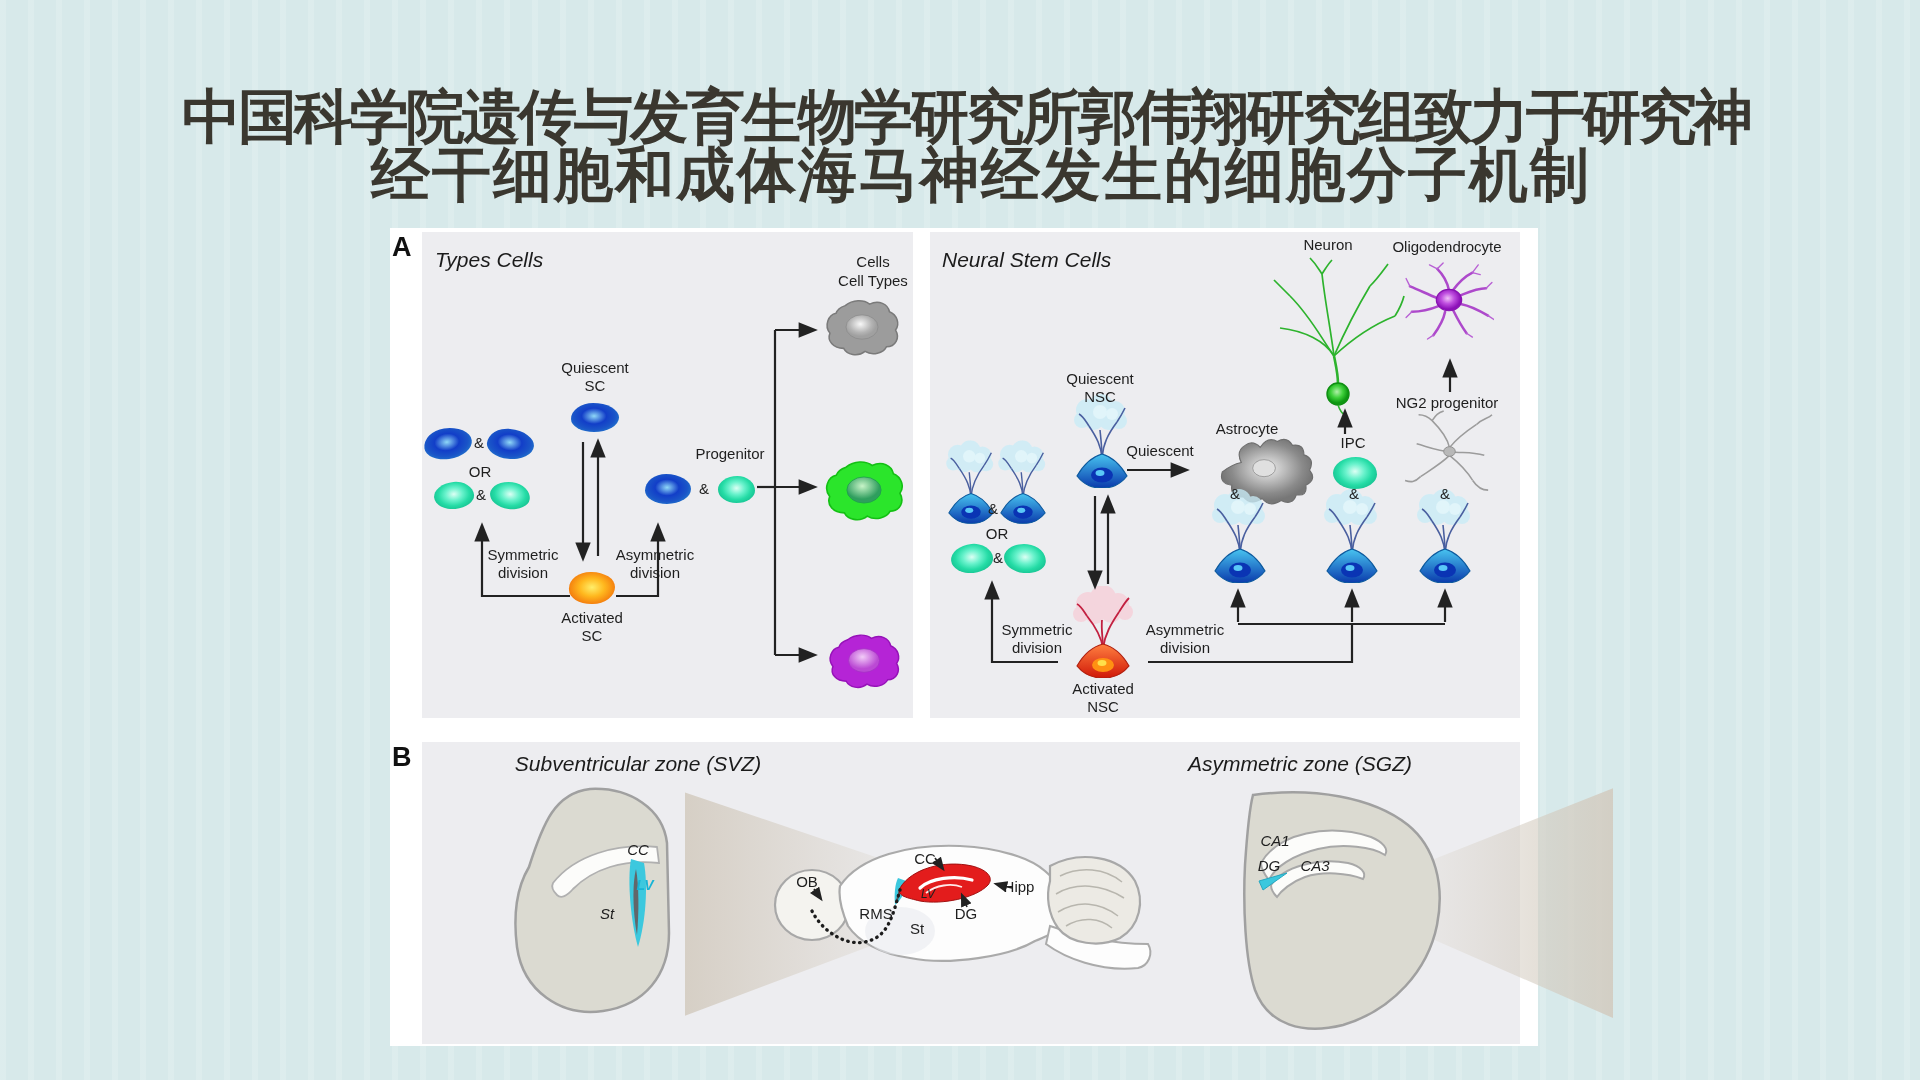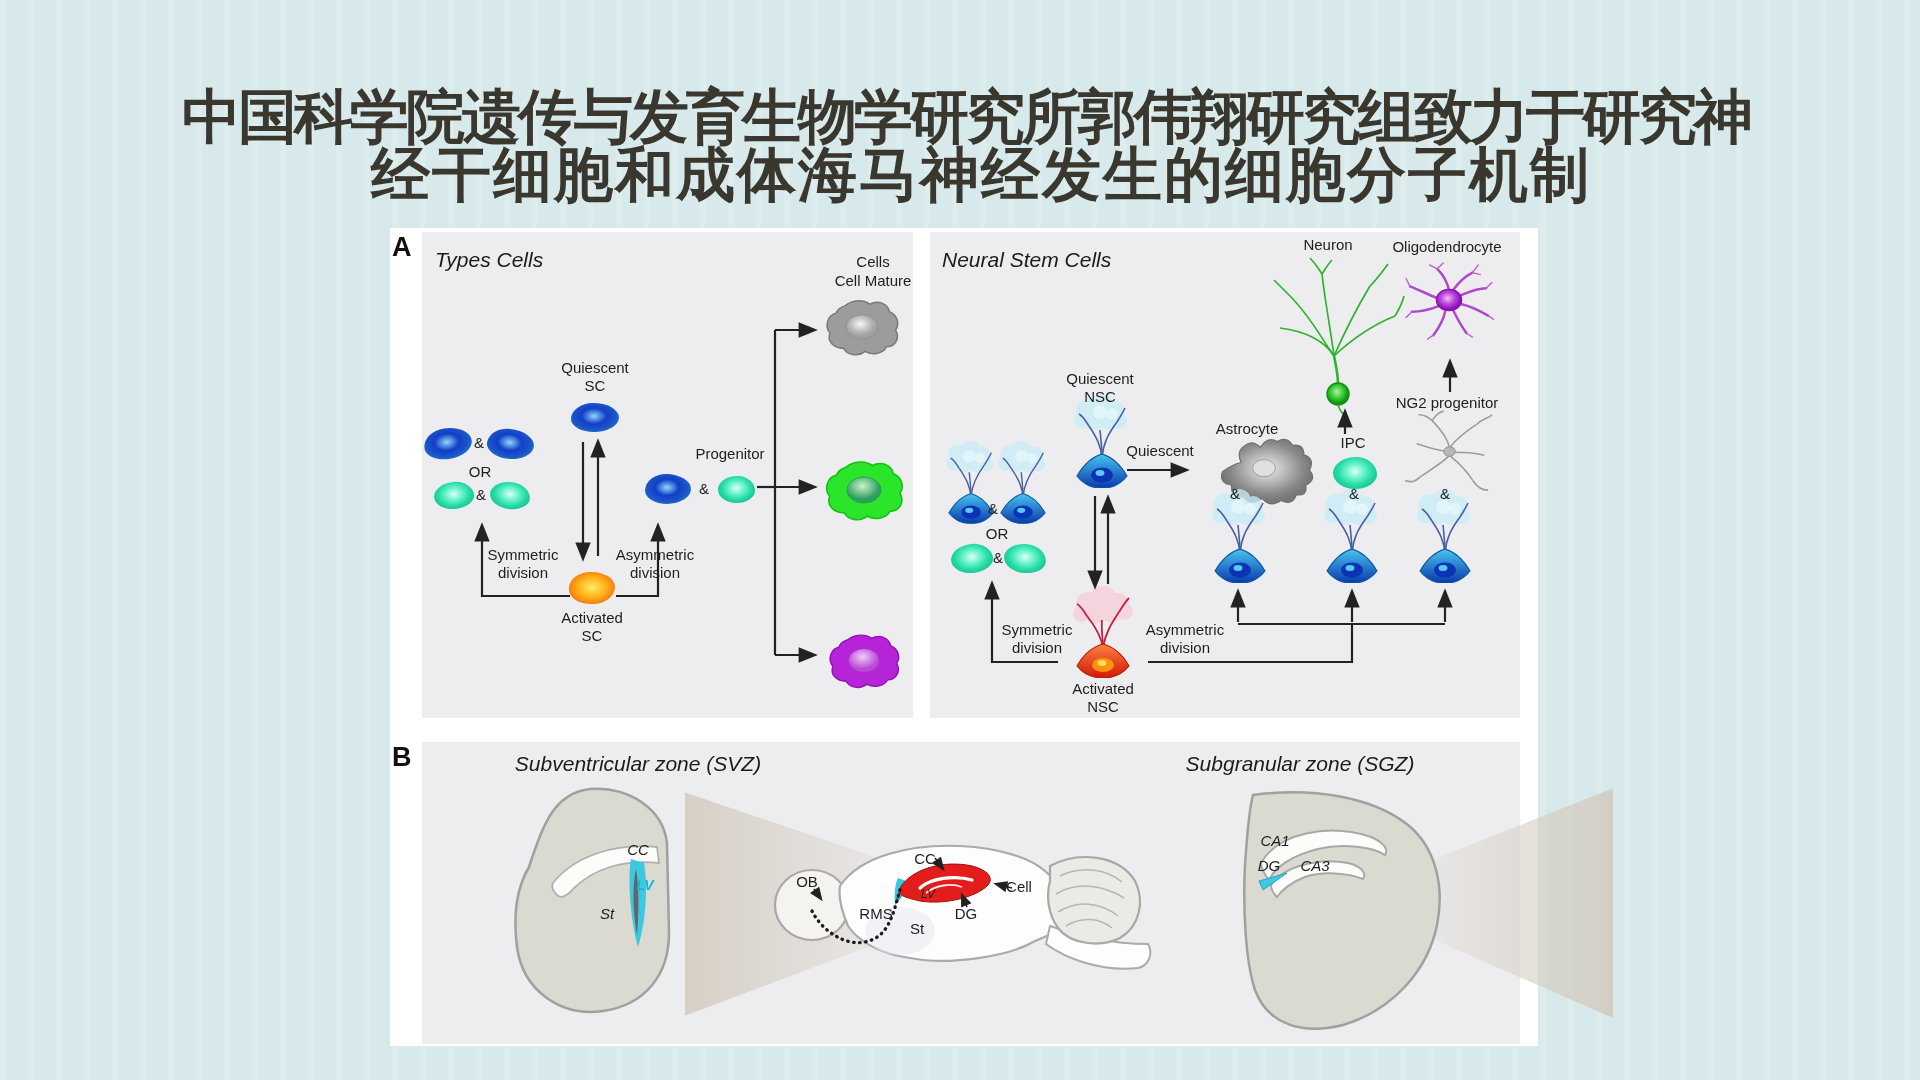--- a/index.html
+++ b/index.html
@@ -230,21 +230,21 @@
   <div class="cell c-orange" style="left:179px;top:344px;width:46px;height:32px"></div>
   <div class="lb" style="left:202px;top:381px">Activated</div>
   <div class="lb" style="left:202px;top:399px">SC</div>
 
   <div class="lb" style="left:340px;top:217px">Progenitor</div>
   <div class="cell c-blue" style="left:255px;top:246px;width:46px;height:30px"></div>
   <div class="lb" style="left:314px;top:252px">&amp;</div>
   <div class="cell c-teal" style="left:328px;top:248px;width:37px;height:27px"></div>
 
   <div class="lb" style="left:483px;top:25px">Cells</div>
-  <div class="lb" style="left:483px;top:44px">Cell Mature</div>
+  <div class="lb" style="left:483px;top:44px">Cell Types</div>
 
   <svg class="cellsvg" style="left:432px;top:70px" width="80" height="58" viewBox="0 0 100 76">
     <use href="#blobPath" stroke="#7a7a7a" stroke-width="2" fill="#9c9c9c"></use>
     <ellipse cx="50" cy="38" rx="21" ry="16" fill="url(#gNucGray)" stroke="#8a8a8a"></ellipse>
   </svg>
   <svg class="cellsvg" style="left:433px;top:231px" width="82" height="62" viewBox="0 0 100 76">
     <use href="#blobPath" stroke="#14c014" stroke-width="2" fill="#2be52b"></use>
     <ellipse cx="50" cy="38" rx="21" ry="16" fill="url(#gNucGreen)" stroke="#1da04a"></ellipse>
   </svg>
   <svg class="cellsvg" style="left:437px;top:404px" width="74" height="57" viewBox="0 0 100 76">
@@ -314,21 +314,21 @@
   <div class="lb" style="left:795px;top:393px">Asymmetric</div>
   <div class="lb" style="left:795px;top:411px">division</div>
 
   <svg class="cellsvg" style="left:673px;top:358px" width="80" height="92" viewBox="0 0 80 92">
       <use href="#sym-ansc"></use>
     </svg>
   <div class="lb" style="left:713px;top:452px">Activated</div>
   <div class="lb" style="left:713px;top:470px">NSC</div>
 
   <div class="zt" style="left:248px;top:524px">Subventricular zone (SVZ)</div>
-  <div class="zt" style="left:910px;top:524px">Subgranular zone (SGZ)</div>
+  <div class="zt" style="left:910px;top:524px">Asymmetric zone (SGZ)</div>
 
   <div class="cone" style="left:295px;top:560px;width:245px;height:230px;
        clip-path:polygon(0 2%,0 99%,100% 59%,100% 38%);
        background:linear-gradient(90deg, rgba(210,202,190,.85), rgba(232,228,220,.15))"></div>
   <div class="cone" style="left:1000px;top:558px;width:223px;height:232px;
        clip-path:polygon(0 39%,100% 1%,100% 100%,0 58%);
        background:linear-gradient(270deg, rgba(210,202,190,.85), rgba(232,228,220,.15))"></div>
 
   <svg class="brain" style="left:105px;top:555px" width="190" height="235" viewBox="0 0 190 235">
     <path d="M95,6 C135,4 168,26 172,60 L174,150 C174,192 150,222 108,228 C66,234 28,208 22,164 C18,132 22,104 34,84 C48,40 60,10 95,6 Z" fill="#dbdad1" stroke="#a0a0a0" stroke-width="2.5"></path>
@@ -367,21 +367,21 @@
   <div class="lb it" style="left:248px;top:613px">CC</div>
   <div class="lb lv-cyan" style="left:255px;top:649px">LV</div>
   <div class="lb it" style="left:217px;top:677px">St</div>
 
   <div class="lb" style="left:417px;top:645px">OB</div>
   <div class="lb" style="left:486px;top:677px">RMS</div>
   <div class="lb" style="left:527px;top:692px">St</div>
   <div class="lb" style="left:535px;top:622px">CC</div>
   <div class="lb sm it" style="left:538px;top:660px">LV</div>
   <div class="lb" style="left:576px;top:677px">DG</div>
-  <div class="lb" style="left:629px;top:650px">Cell</div>
+  <div class="lb" style="left:629px;top:650px">Hipp</div>
 
   <div class="lb it" style="left:885px;top:604px">CA1</div>
   <div class="lb it" style="left:879px;top:629px">DG</div>
   <div class="lb it" style="left:925px;top:629px">CA3</div>
 
   <svg id="overlay" width="1148" height="818" viewBox="0 0 1148 818">
     <defs>
       <marker id="ah" viewBox="0 0 10 8" refX="8" refY="4" markerWidth="9" markerHeight="7" orient="auto-start-reverse">
         <path d="M0,0 L10,4 L0,8 Z" fill="#222"></path>
       </marker>

